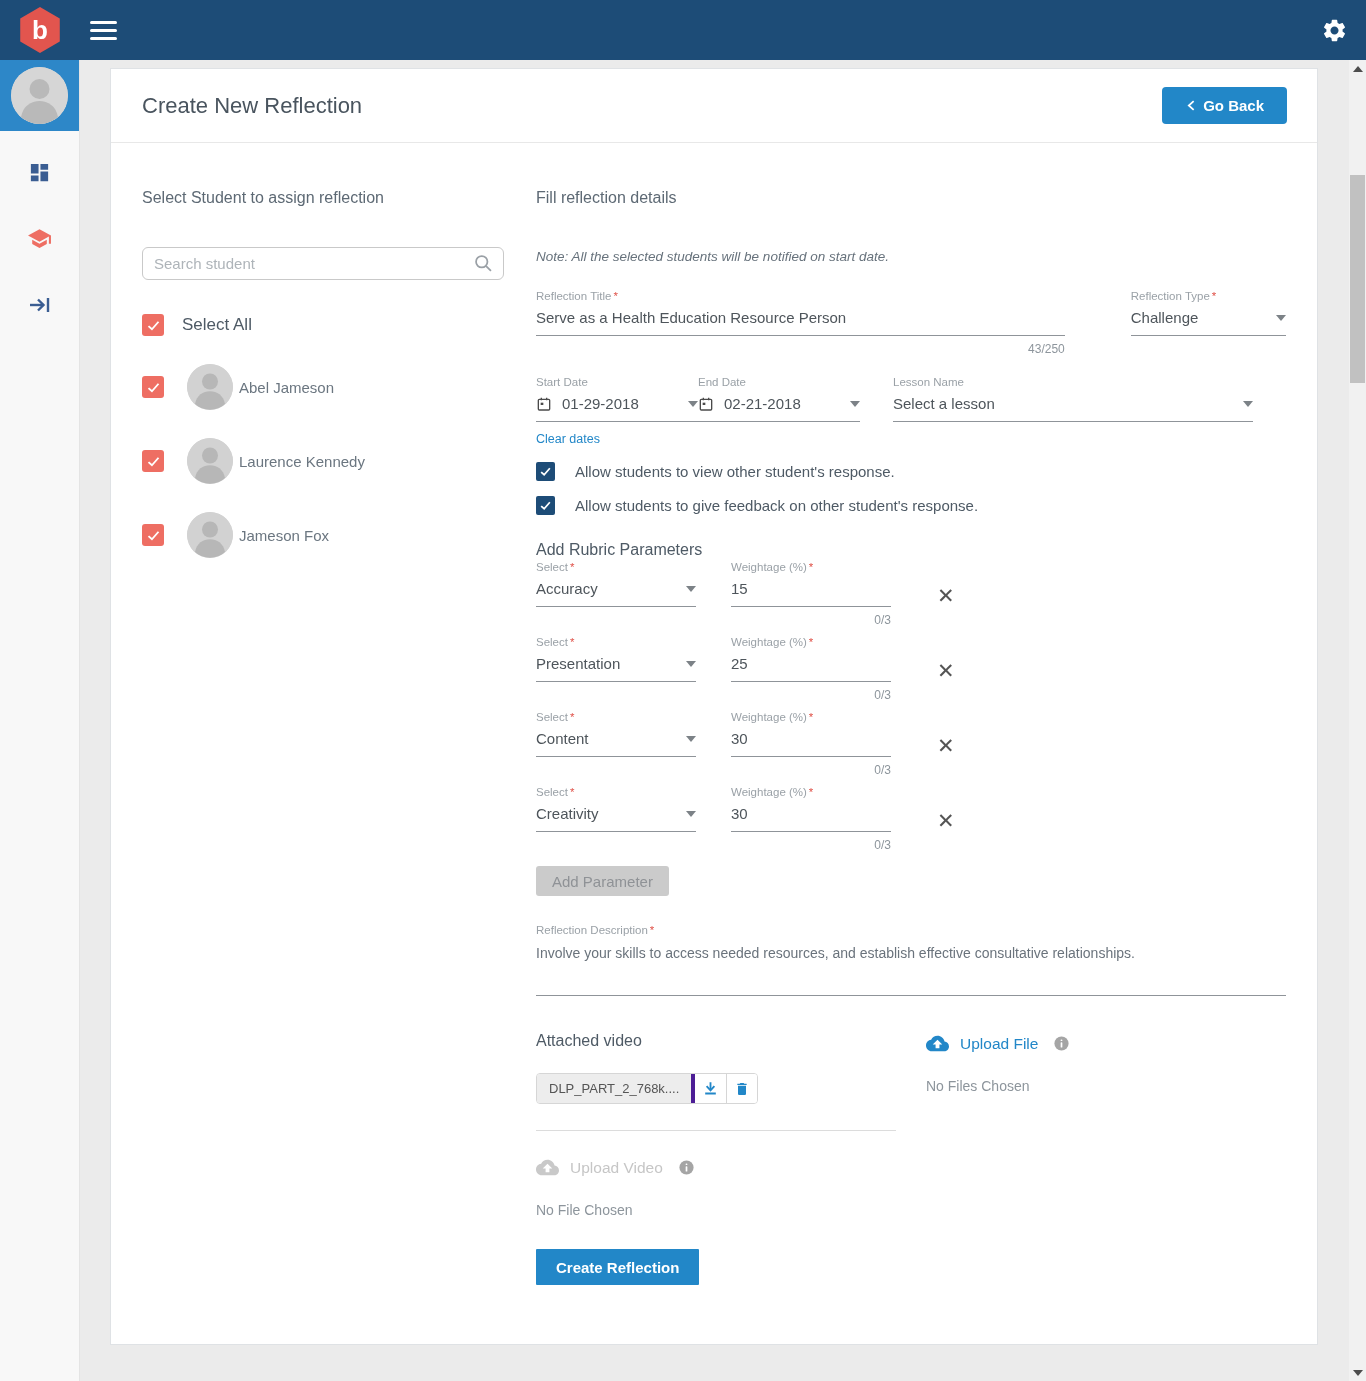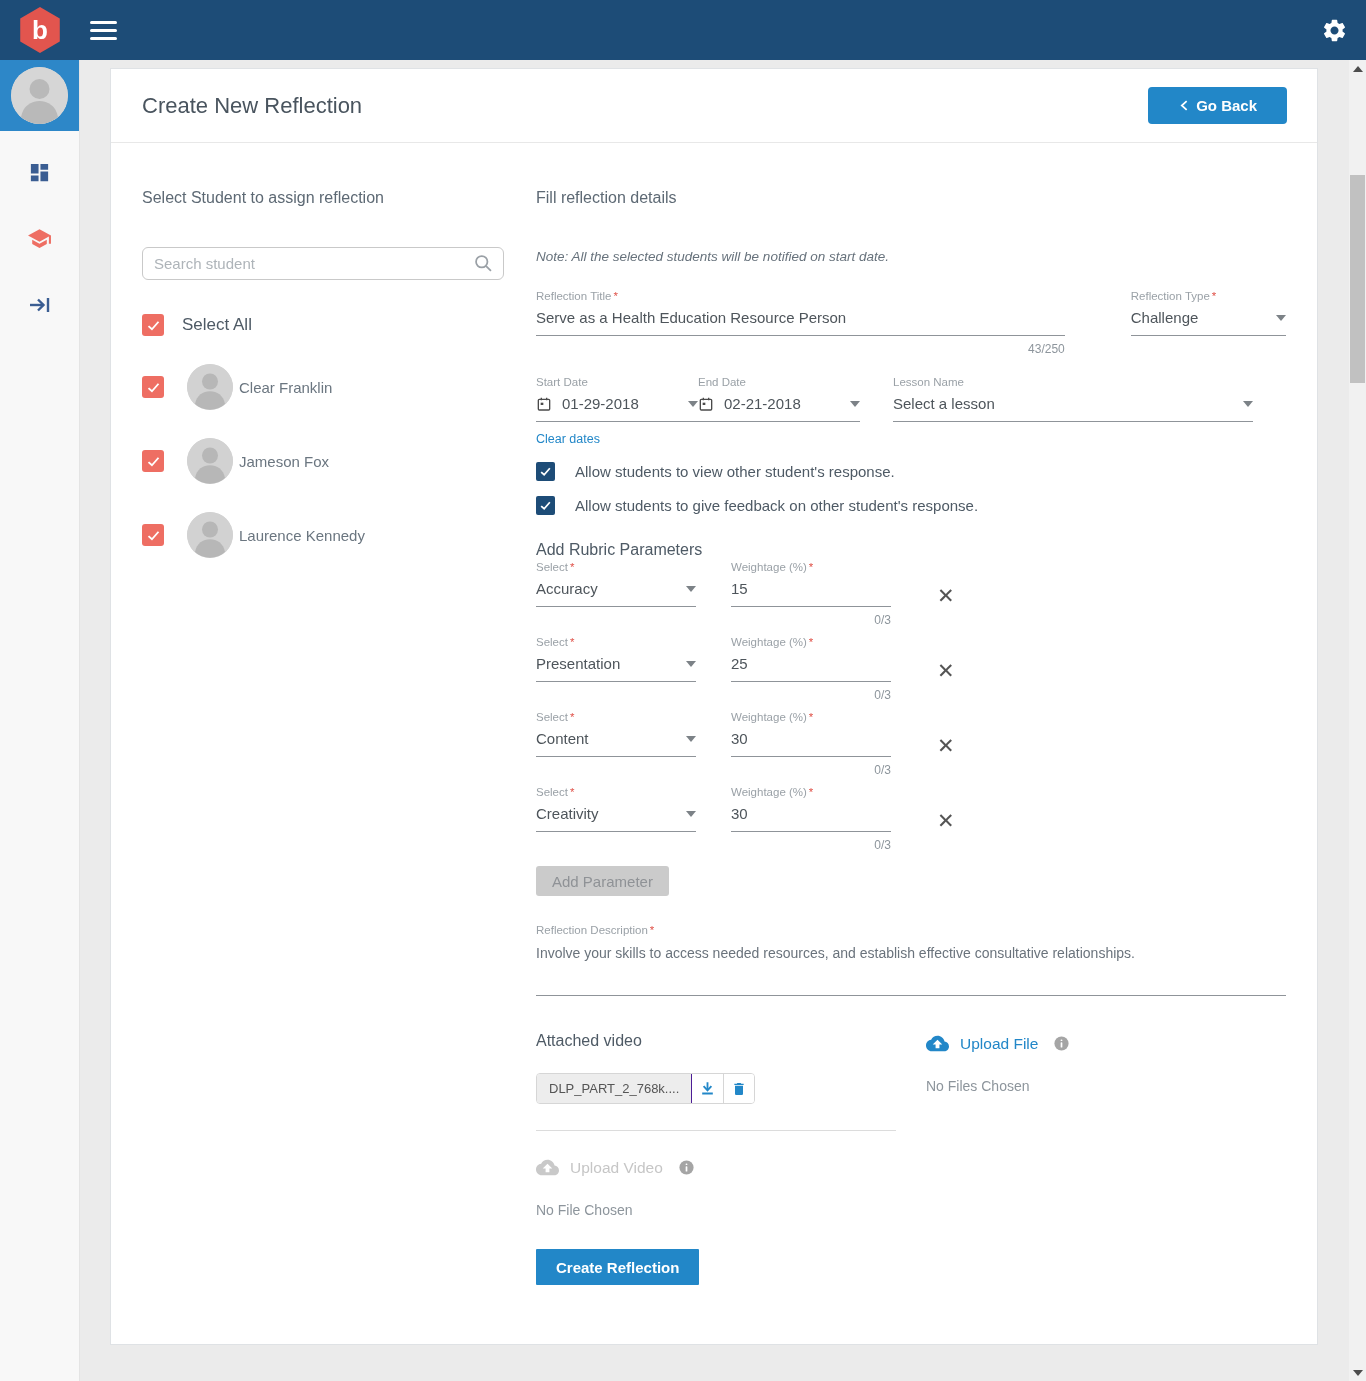--- a/index.html
+++ b/index.html
@@ -27,21 +27,21 @@
   .sb-btn { height:17px; display:flex; align-items:center; justify-content:center; cursor:pointer; }
   .sb-btn.down { position:absolute; bottom:0; left:0; right:0; }
   .tri-up { width:0; height:0; border-left:5px solid transparent; border-right:5px solid transparent; border-bottom:6px solid #4d4d4d; }
   .tri-down { width:0; height:0; border-left:5px solid transparent; border-right:5px solid transparent; border-top:6px solid #4d4d4d; }
   .sb-thumb { position:absolute; top:115px; left:1px; width:15px; height:208px; background:#c1c1c1; cursor:grab; }
 
   
   .card { position:absolute; left:110px; top:68px; width:1208px; height:1277px; background:#fff; border:1px solid #dfe2e5; overflow:hidden; }
   .card-header { height:74px; display:flex; align-items:center; justify-content:space-between; padding:0 30px 0 31px; border-bottom:1px solid #e8e8e8; }
   .page-title { font-size:22px; color:#49545e; font-weight:400; }
-  .go-back { background:#2287c8; color:#fff; border:none; border-radius:4px; height:37px; padding:0 30px; font-size:15px; font-weight:bold;
+  .go-back { background:#2287c8; color:#fff; border:none; border-radius:4px; height:37px; padding:0 23px; font-size:15px; font-weight:bold;
              display:flex; align-items:center; gap:5px; cursor:pointer; font-family:inherit; }
 
   .content { display:flex; padding:46px 0 0 31px; }
 
   
   .students-col { width:362px; margin-right:32px; flex-shrink:0; }
   .panel-heading { font-size:16px; color:#5d6974; }
   .search-box { margin-top:40px; height:33px; border:1px solid #c9c9c9; border-radius:6px; display:flex; align-items:center; padding:0 9px 0 11px; background:#fff; }
   .search-box input { border:none; outline:none; flex:1; font-size:15px; color:#555; font-family:inherit; background:transparent; }
   .search-box input::placeholder { color:#aeb4b9; }
@@ -89,21 +89,21 @@
   .add-param { margin-top:14px; background:#cbcbcb; color:#8f9296; border:none; border-radius:3px; height:30px; padding:0 16px;
                font-size:15px; font-family:inherit; cursor:not-allowed; }
 
   .desc-field { margin-top:28px; width:750px; }
   .desc-value { margin-top:9px; font-size:14px; color:#6a737c; padding-bottom:34px; border-bottom:1px solid #8f9499; cursor:text; }
 
   .attach-section { display:flex; margin-top:36px; }
   .attach-left { width:390px; }
   .attach-heading { font-size:16px; color:#4e5a65; }
   .file-chip { margin-top:23px; display:inline-flex; border:1px solid #d6d6d6; border-radius:4px; overflow:hidden; height:31px; }
-  .chip-name { background:#ededed; border-right:1px solid #4c1d95; padding:0 12px; font-size:13px; color:#555; display:flex; align-items:center; cursor:default; }
+  .chip-name { background:#ededed; border-right:4px solid #4c1d95; padding:0 12px; font-size:13px; color:#555; display:flex; align-items:center; cursor:default; }
   .chip-btn { width:31px; background:#fff; display:flex; align-items:center; justify-content:center; cursor:pointer; }
   .chip-btn + .chip-btn { border-left:1px solid #d6d6d6; }
   .attach-divider { margin-top:26px; width:360px; border-bottom:1px solid #dcdcdc; }
   .upload-video { margin-top:25px; display:flex; align-items:center; cursor:not-allowed; }
   .uv-label { margin-left:11px; font-size:15.5px; color:#c6c6c6; }
   .info-badge { margin-left:15px; cursor:pointer; display:flex; }
   .no-file { margin-top:23px; font-size:14px; color:#8d959c; }
   .create-btn { margin-top:31px; background:#2287c8; color:#fff; border:none; border-radius:1px; height:36px; padding:0 20px;
                 font-size:15px; font-weight:bold; font-family:inherit; cursor:pointer; }
 
@@ -210,53 +210,53 @@
                 <polyline points="4,13 9.5,18 20,6"></polyline>
               </svg>
           </div>
           <div class="student-avatar">
             <svg width="46" height="46" viewBox="0 0 46 46">
                 <circle cx="23" cy="23" r="23" fill="#d2d2d2"></circle>
                 <circle cx="23" cy="17.5" r="8" fill="#b7b7b7"></circle>
                 <path d="M8 40c1.6-8.8 8-12.8 15-12.8S36.4 31.2 38 40c-4 3.6-9.3 5.7-15 5.7S12 43.6 8 40z" fill="#b7b7b7"></path>
               </svg>
           </div>
-          <div class="student-name">Clear Franklin</div>
+          <div class="student-name">Abel Jameson</div>
         </div>
 
         <div class="student-row">
           <div class="cb-red">
             <svg width="15" height="15" viewBox="0 0 24 24" fill="none" stroke="#fff" stroke-width="3">
                 <polyline points="4,13 9.5,18 20,6"></polyline>
               </svg>
           </div>
           <div class="student-avatar">
             <svg width="46" height="46" viewBox="0 0 46 46">
                 <circle cx="23" cy="23" r="23" fill="#d2d2d2"></circle>
                 <circle cx="23" cy="17.5" r="8" fill="#b7b7b7"></circle>
                 <path d="M8 40c1.6-8.8 8-12.8 15-12.8S36.4 31.2 38 40c-4 3.6-9.3 5.7-15 5.7S12 43.6 8 40z" fill="#b7b7b7"></path>
               </svg>
           </div>
-          <div class="student-name">Jameson Fox</div>
+          <div class="student-name">Laurence Kennedy</div>
         </div>
 
         <div class="student-row">
           <div class="cb-red">
             <svg width="15" height="15" viewBox="0 0 24 24" fill="none" stroke="#fff" stroke-width="3">
                 <polyline points="4,13 9.5,18 20,6"></polyline>
               </svg>
           </div>
           <div class="student-avatar">
             <svg width="46" height="46" viewBox="0 0 46 46">
                 <circle cx="23" cy="23" r="23" fill="#d2d2d2"></circle>
                 <circle cx="23" cy="17.5" r="8" fill="#b7b7b7"></circle>
                 <path d="M8 40c1.6-8.8 8-12.8 15-12.8S36.4 31.2 38 40c-4 3.6-9.3 5.7-15 5.7S12 43.6 8 40z" fill="#b7b7b7"></path>
               </svg>
           </div>
-          <div class="student-name">Laurence Kennedy</div>
+          <div class="student-name">Jameson Fox</div>
         </div>
       </div>
 
       <div class="form-col">
         <div class="panel-heading">Fill reflection details</div>
         <div class="note">Note: All the selected students will be notified on start date.</div>
 
         <div class="title-row">
           <div class="title-field">
             <div class="f-label"><span>Reflection Title</span><span class="req">*</span></div>

